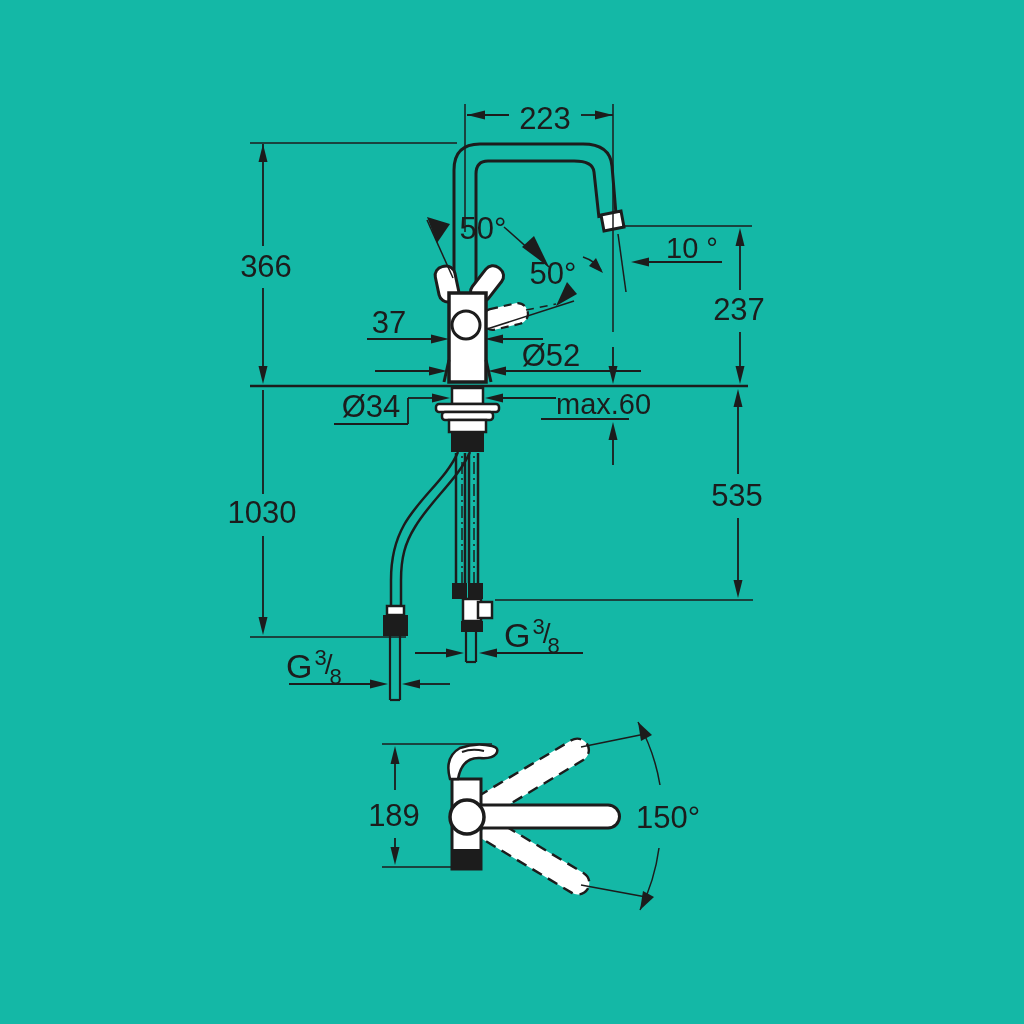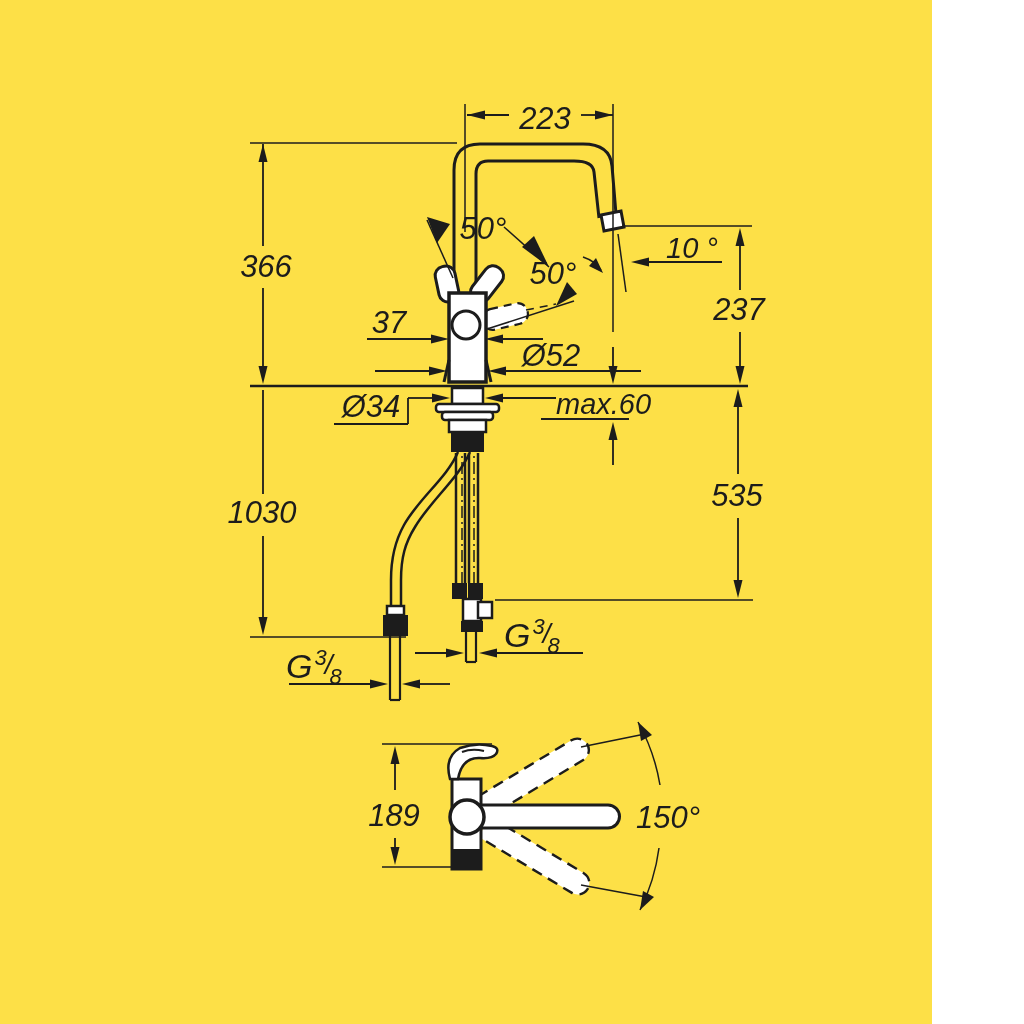--- a/index.html
+++ b/index.html
@@ -1,17 +1,17 @@
 <!DOCTYPE html>
 <html><head>
 <meta charset="utf-8">
 <style>
   html,body{margin:0;padding:0;background:#fff;}
-  .canvas{position:relative;width:932px;height:1024px;background:#fde047;overflow:hidden;
-          font-family:"Liberation Sans","DejaVu Sans",sans-serif;font-style:italic;}
+  .canvas{position:relative;width:1024px;height:1024px;background:#14b8a6;overflow:hidden;
+          font-family:"Liberation Sans","DejaVu Sans",sans-serif;}
   svg{position:absolute;left:0;top:0;}
   svg text{fill:#1c1c1c;font-family:"Liberation Sans","DejaVu Sans",sans-serif;}
   .dim{font-size:31px;}
   .dim-small{font-size:29px;}
   .part{stroke:#1c1c1c;fill:none;}
   .partw{stroke:#1c1c1c;fill:#ffffff;}
   .dimline{stroke:#1c1c1c;stroke-width:1.8;fill:none;}
   .extline{stroke:#1c1c1c;stroke-width:1.5;fill:none;}
   .arrow{fill:#1c1c1c;stroke:none;}
 </style>

